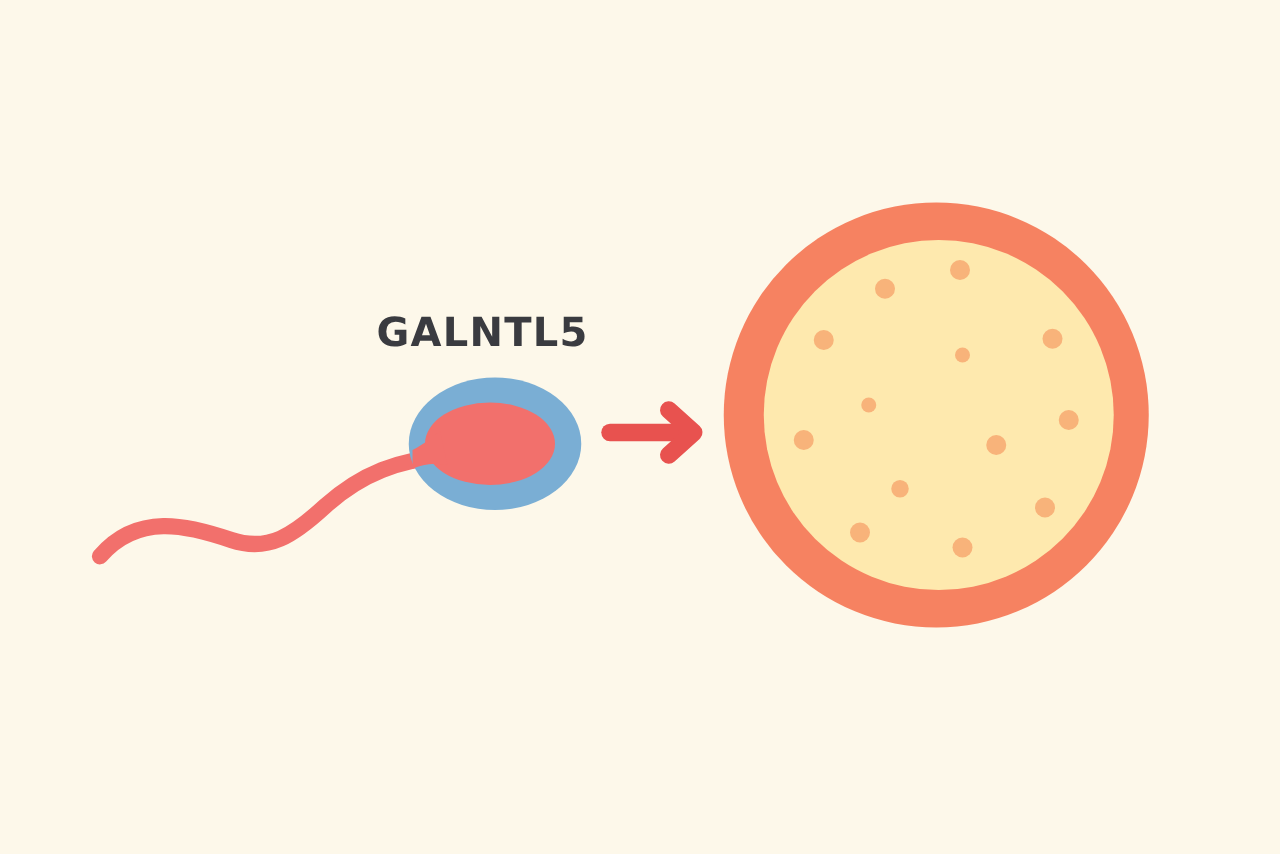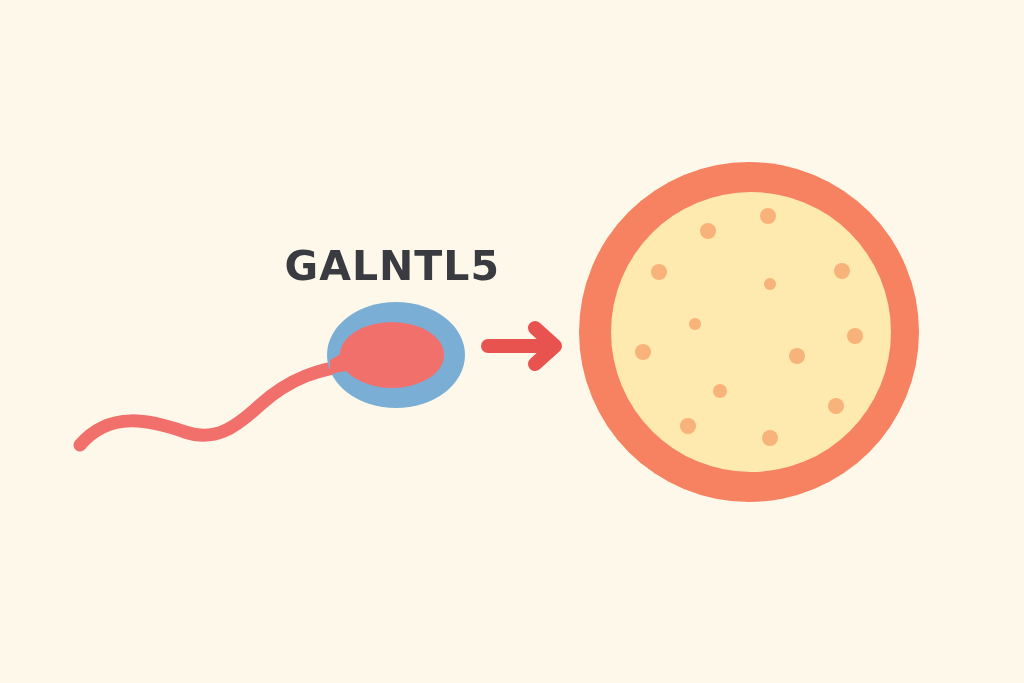--- a/index.html
+++ b/index.html
@@ -7,24 +7,24 @@
       width: 1024px; height: 683px; overflow: hidden;
       background: #fdf8ea;
       position: relative;
       font-family: "DejaVu Sans", "Liberation Sans", sans-serif;
     }
     #canvas { position: absolute; left: 0; top: 0; width: 1024px; height: 683px; }
     .gene-label {
       position: absolute;
       left: 272px; top: 238px;
       width: 228px;
-      text-align: right;
+      text-align: center;
       font-family: "DejaVu Sans", "Liberation Sans", sans-serif;
       font-weight: bold;
-      font-size: 41px;
+      font-size: 32px;
       letter-spacing: 1px;
       color: #3a3b40;
       line-height: 56px;
     }
   </style>
 </head>
 <body>
 
 <svg id="canvas" viewBox="0 0 1024 683" xmlns="http://www.w3.org/2000/svg">
 

